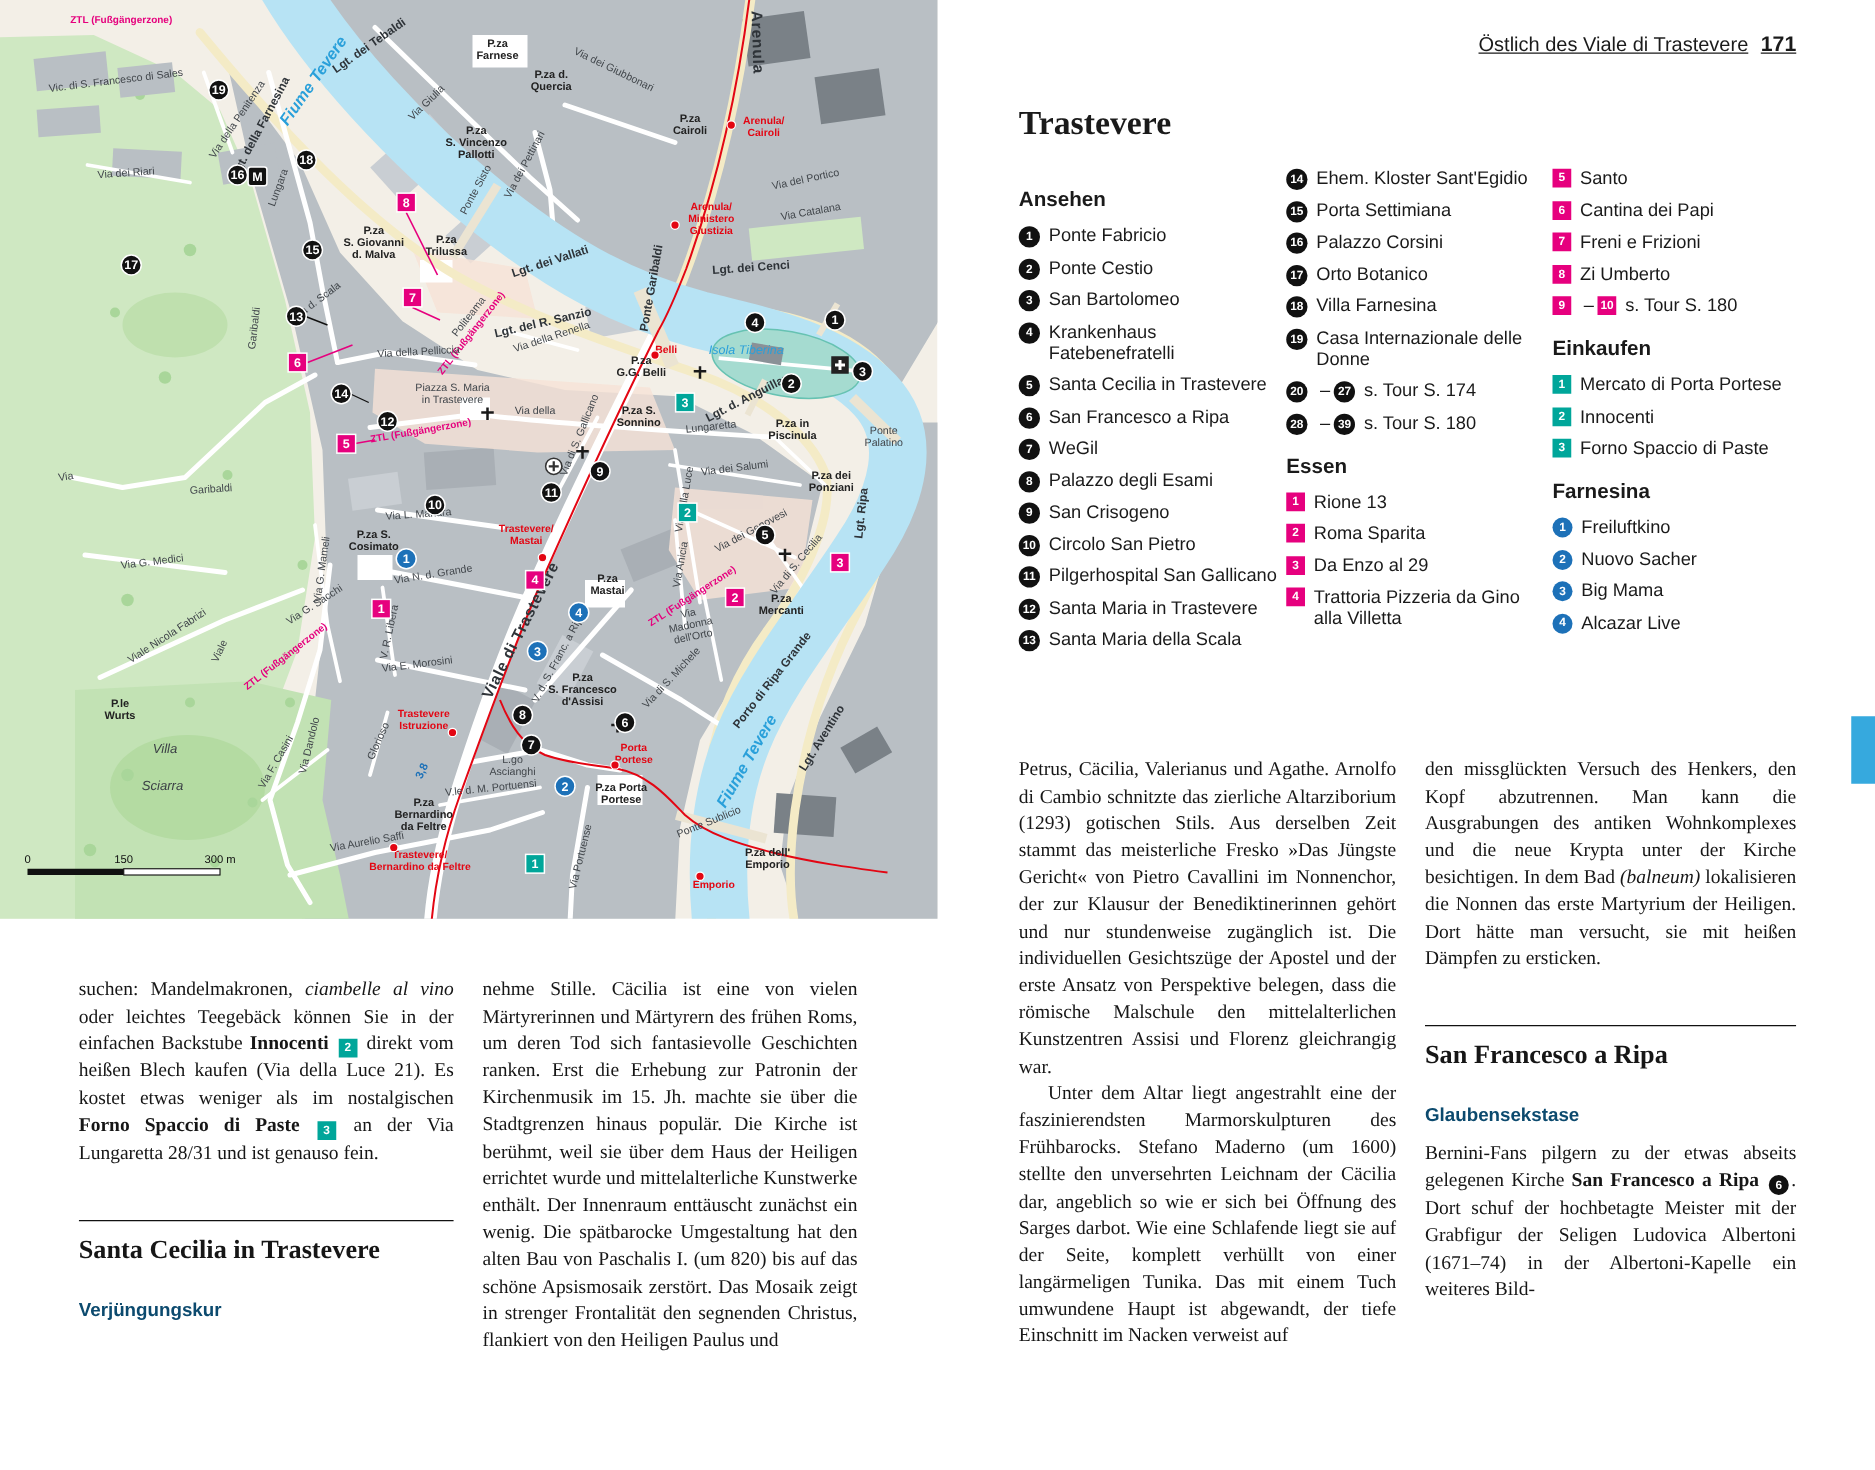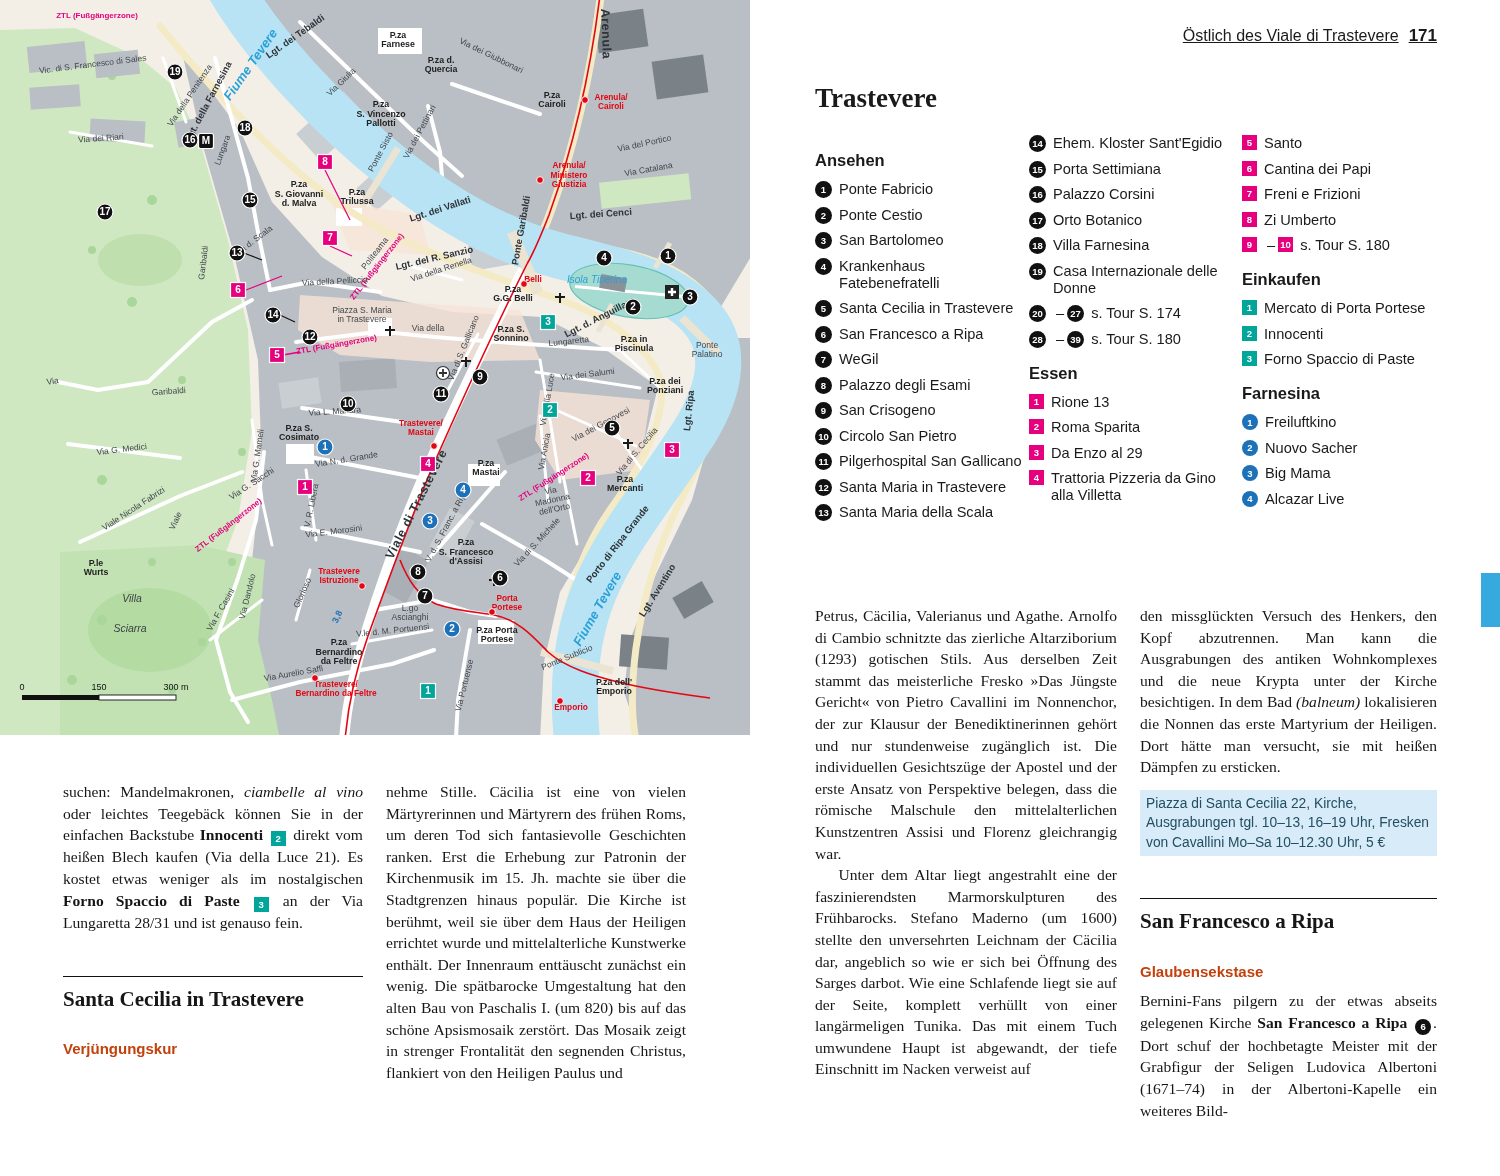--- a/index.html
+++ b/index.html
@@ -53,21 +53,21 @@
   .art-col{position:absolute;font-family:"Liberation Serif",serif;font-size:15.6px;line-height:21.6px;
            text-align:justify;color:#161616;}
   .bl-col1{left:63px;top:781px;width:300px;height:395px;overflow:hidden;}
   .bl-col2{left:386px;top:781px;width:300px;height:395px;overflow:hidden;}
   .br-col1{left:815px;top:605px;width:302px;height:571px;overflow:hidden;}
   .br-col2{left:1140px;top:605px;width:297px;height:571px;overflow:hidden;}
   .art-p{margin:0;}
   .art-p.indent{text-indent:1.5em;}
   .art-h2{font-family:"Liberation Serif",serif;font-size:21px;font-weight:bold;margin:42px 0 28px 0;
           border-top:1.2px solid #111;padding-top:12px;}
-  .art-sub{font-family:"Liberation Sans",sans-serif;font-size:15px;font-weight:bold;color:#c2410c;margin:0 0 8px 0;}
+  .art-sub{font-family:"Liberation Sans",sans-serif;font-size:15px;font-weight:bold;color:#0c4a6e;margin:0 0 8px 0;}
   .infobox{background:#d7ecf8;color:#234e63;font-family:"Liberation Sans",sans-serif;
            font-size:13.8px;line-height:19.5px;text-align:left;padding:4px 6px;margin:12px 0 0 0;}
   .im{display:inline-flex;width:15px;height:15px;align-items:center;justify-content:center;color:#fff;
       font-family:"Liberation Sans",sans-serif;font-size:9.5px;font-weight:bold;vertical-align:-2px;margin:0 2px;}
   .im-black{background:#111;border-radius:50%;width:16px;height:16px;}
   .im-teal{background:#00a69a;}
   .edge-tab{position:absolute;right:0;top:573px;width:19px;height:54px;background:#36a9de;}
 </style>
 </head>
 <body>
@@ -670,20 +670,19 @@
     </div>
   <div class="art-col bl-col2">
       <p class="art-p">nehme Stille. Cäcilia ist eine von vielen Märtyrerinnen und Märtyrern des frühen Roms, um deren Tod sich fantasievolle Geschichten ranken. Erst die Erhebung zur Patronin der Kirchenmusik im 15. Jh. machte sie über die Stadtgrenzen hinaus populär. Die Kirche ist berühmt, weil sie über dem Haus der Heiligen errichtet wurde und mittelalterliche Kunstwerke enthält. Der Innenraum enttäuscht zunächst ein wenig. Die spätbarocke Umgestaltung hat den alten Bau von Paschalis I. (um 820) bis auf das schöne Apsismosaik zerstört. Das Mosaik zeigt in strenger Frontalität den segnenden Christus, flankiert von den Heiligen Paulus und</p>
     </div>
   <div class="art-col br-col1">
       <p class="art-p">Petrus, Cäcilia, Valerianus und Agathe. Arnolfo di Cambio schnitzte das zierliche Altarziborium (1293) gotischen Stils. Aus derselben Zeit stammt das meisterliche Fresko »Das Jüngste Gericht« von Pietro Cavallini im Nonnenchor, der zur Klausur der Benediktinerinnen gehört und nur stundenweise zugänglich ist. Die individuellen Gesichtszüge der Apostel und der erste Ansatz von Perspektive belegen, dass die römische Malschule den mittelalterlichen Kunstzentren Assisi und Florenz gleichrangig war.</p>
       <p class="art-p indent">Unter dem Altar liegt angestrahlt eine der faszinierendsten Marmorskulpturen des Frühbarocks. Stefano Maderno (um 1600) stellte den unversehrten Leichnam der Cäcilia dar, angeblich so wie er sich bei Öffnung des Sarges darbot. Wie eine Schlafende liegt sie auf der Seite, komplett verhüllt von einer langärmeligen Tunika. Das mit einem Tuch umwundene Haupt ist abgewandt, der tiefe Einschnitt im Nacken verweist auf</p>
     </div>
   <div class="art-col br-col2">
       <p class="art-p">den missglückten Versuch des Henkers, den Kopf abzutrennen. Man kann die Ausgrabungen des antiken Wohnkomplexes und die neue Krypta unter der Kirche besichtigen. In dem Bad <i>(balneum)</i> lokalisieren die Nonnen das erste Martyrium der Heiligen. Dort hätte man versucht, sie mit heißen Dämpfen zu ersticken.</p>
-      <div class="infobox">Piazza di Santa Cecilia 22, Kirche, Ausgrabungen tgl. 10–13, 16–19 Uhr, Fresken von Cavallini Mo–Sa 10–12.30 Uhr, 5 €</div>
       <h2 class="art-h2">San Francesco a Ripa</h2>
       <div class="art-sub">Glaubensekstase</div>
       <p class="art-p">Bernini-Fans pilgern zu der etwas abseits gelegenen Kirche <b>San Francesco a Ripa</b> <span class="im im-black">6</span>. Dort schuf der hochbetagte Meister mit der Grabfigur der Seligen Ludovica Albertoni (1671–74) in der Albertoni-Kapelle ein weiteres Bild-</p>
     </div>
 
   <div class="edge-tab"></div>
 </div>
 
 </body></html>

